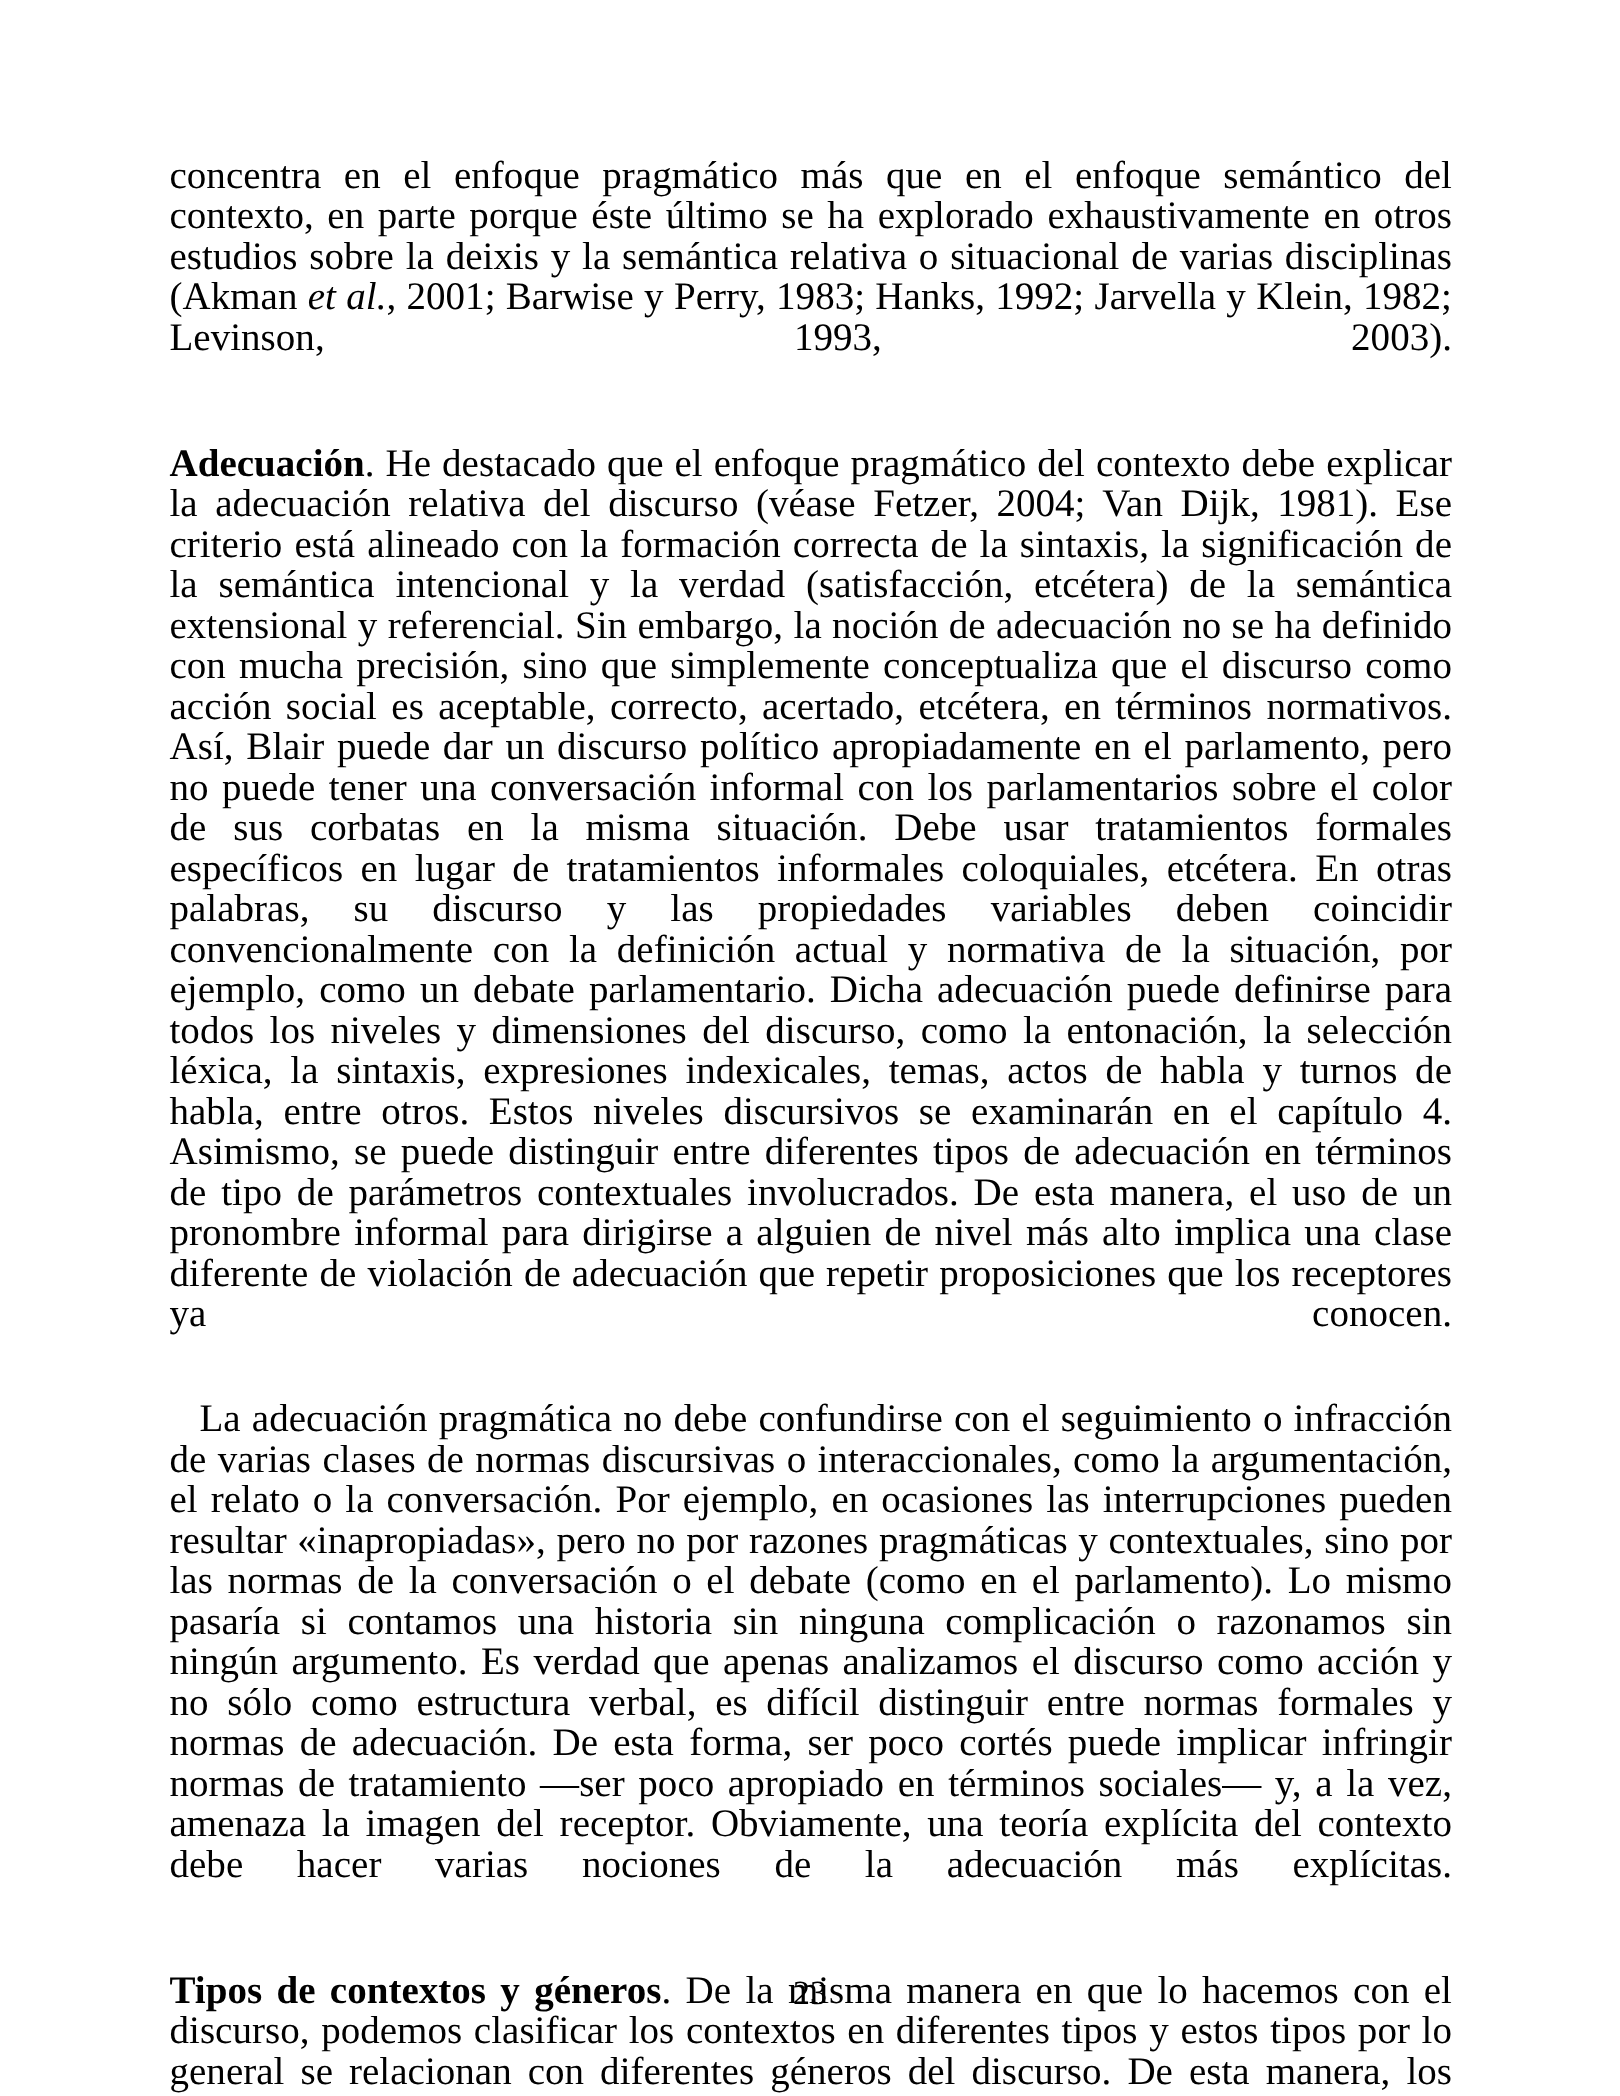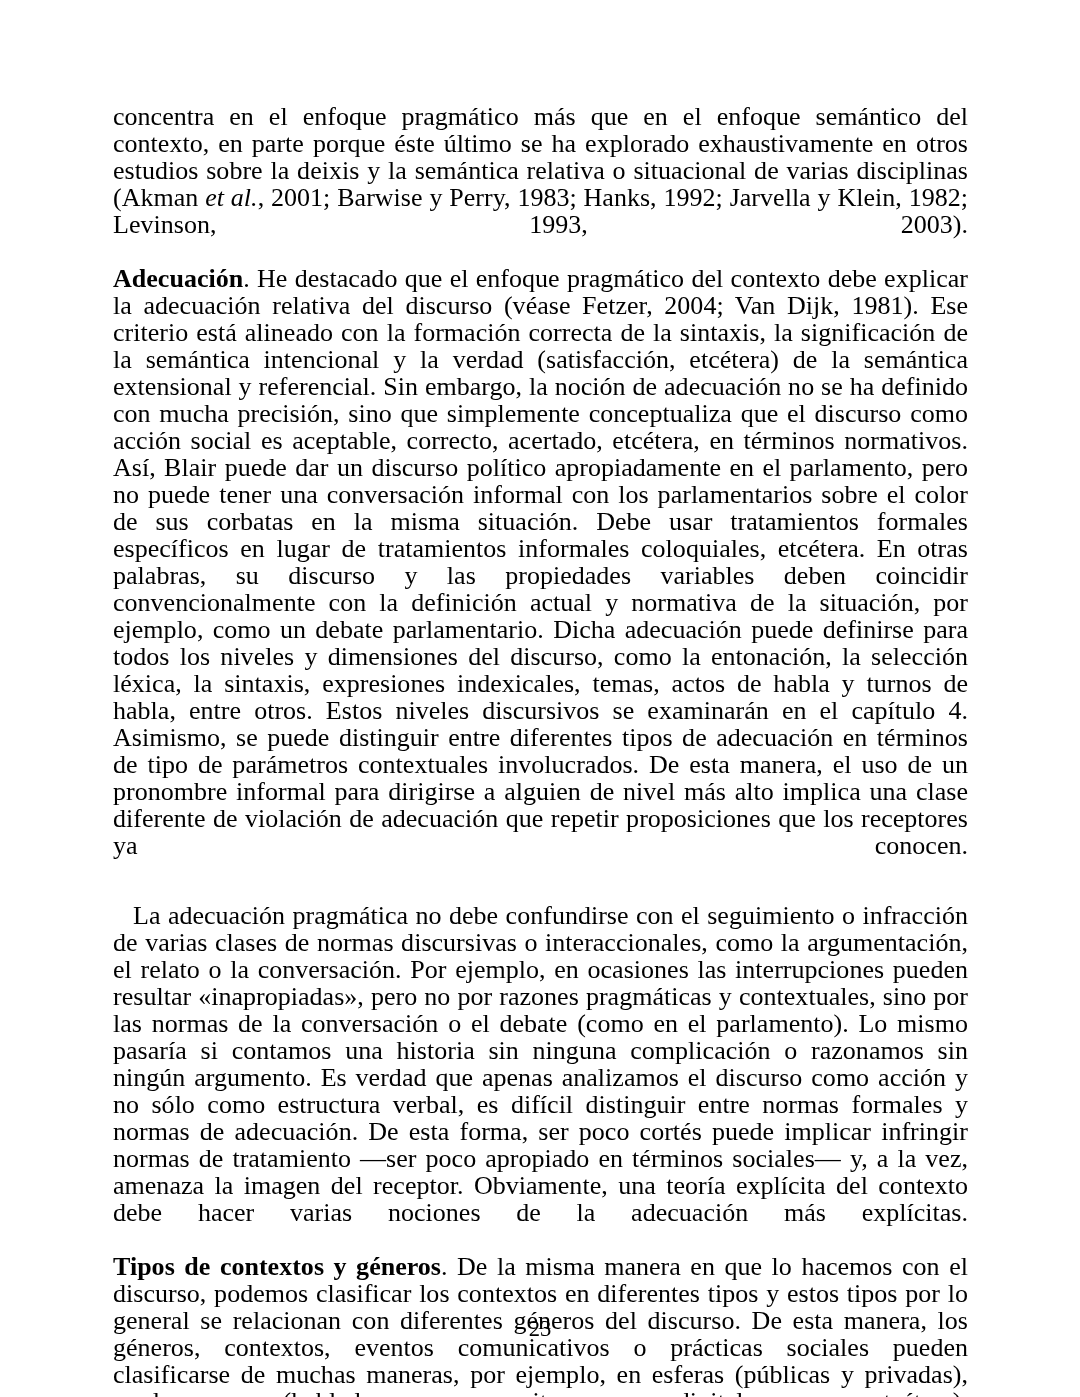--- a/index.html
+++ b/index.html
@@ -35,20 +35,21 @@
     line-height: 27px;
     text-align: justify;
     text-justify: inter-word;
     -webkit-hyphens: none;
     hyphens: none;
     letter-spacing: 0.02px;
     word-spacing: 0.2px;
     font-family: Liberation Serif, serif;
   }
   p.gap-before {
+    margin-top: 30px;
   }
   p.indent-first {
     text-indent: 20px;
     margin-top: 16px;
   }
   
   p.para::after {
     content: "";
     display: inline-block;
     width: 100%;

